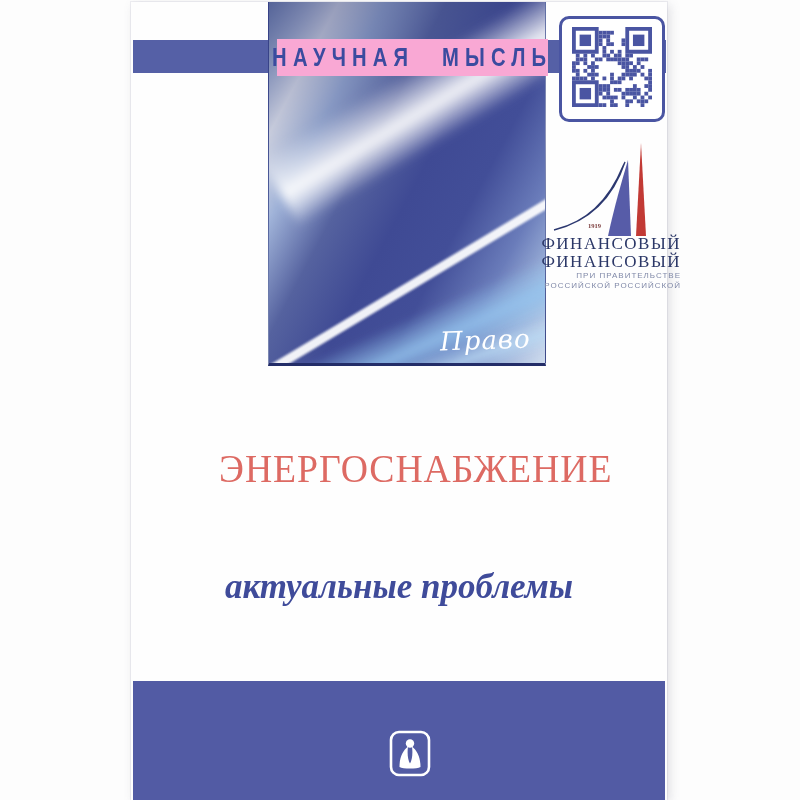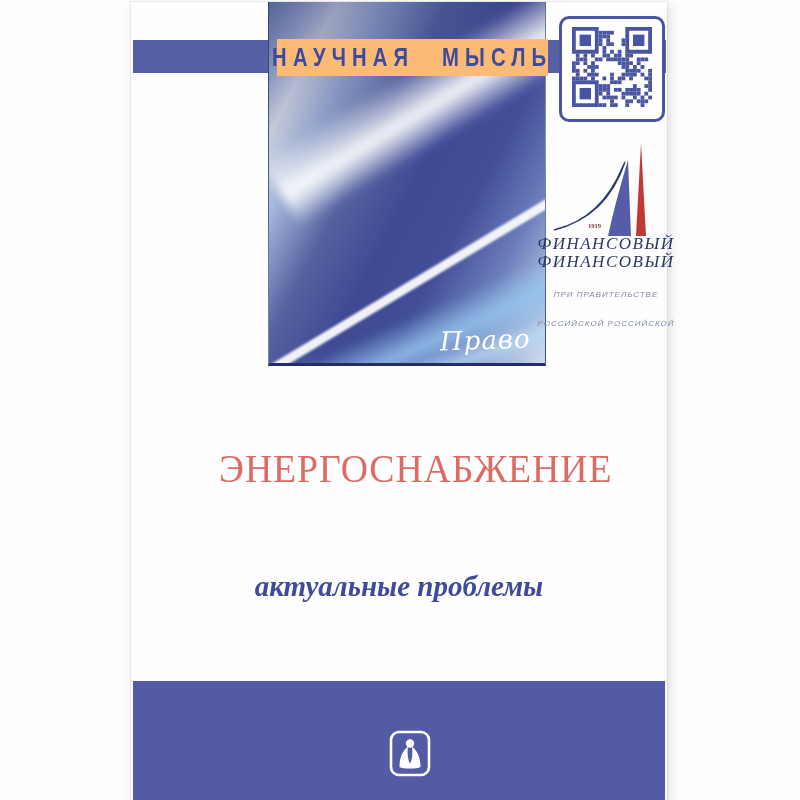--- a/index.html
+++ b/index.html
@@ -30,49 +30,49 @@
            background:linear-gradient(to bottom,rgba(160,200,240,0),rgba(148,196,238,0.85) 50%,rgba(160,200,240,0));
            filter:blur(3px);}
   .streak4{width:460px;height:30px;left:-40px;top:345px;transform:rotate(-18deg);
            background:linear-gradient(to bottom,rgba(190,220,245,0),rgba(185,218,244,0.75) 50%,rgba(190,220,245,0));
            filter:blur(2px);}
   .art-caption{position:absolute;right:14px;bottom:8px;color:#ffffff;
                font-family:"DejaVu Serif", serif;font-style:italic;font-size:26px;
                transform:rotate(-2deg);letter-spacing:1px;}
 
   
-  .series-banner{position:absolute;left:146px;top:37px;width:271px;height:37px;background:#fdba74;
+  .series-banner{position:absolute;left:146px;top:37px;width:271px;height:37px;background:#f9a8d4;
                  display:flex;align-items:center;justify-content:center;}
   .series-banner span{font-family:"Liberation Sans", sans-serif;font-weight:bold;font-size:23px;
                  color:var(--series-blue,#3b4b9f);letter-spacing:7px;word-spacing:18px;
                  transform:scale(0.88,1.12);white-space:nowrap;}
 
   
   .qr-box{position:absolute;left:428px;top:14px;width:100px;height:100px;background:#ffffff;
           border:3px solid var(--qr-blue,#4a55a2);border-radius:10px;
           display:flex;align-items:center;justify-content:center;}
   .qr-box svg{width:80px;height:80px;}
 
   
   .univ-emblem{position:absolute;left:419px;top:138px;width:112px;height:97px;}
-  .univ-text{position:absolute;left:400px;top:233px;width:150px;text-align:center;font-style:italic;}
+  .univ-text{position:absolute;left:400px;top:233px;width:150px;text-align:right;}
   .univ-name{font-family:"Liberation Serif", serif;font-size:17px;color:var(--univ-navy,#2b3767);
              letter-spacing:1.5px;line-height:18px;white-space:nowrap;}
   .univ-sub{font-family:"Liberation Sans", sans-serif;font-size:8px;color:var(--univ-gray,#8089a8);
-            letter-spacing:1px;line-height:9.5px;margin-top:19px;white-space:nowrap;}
+            letter-spacing:1px;line-height:9.5px;margin-top:0;white-space:nowrap;}
   .univ-sub:first-of-type{margin-top:5px;}
 
   
   .title-block{position:absolute;left:17px;top:437px;width:536px;text-align:center;
                color:var(--title-red,#dd6a63);font-weight:normal;}
   .title-line{line-height:58px;font-size:41px;letter-spacing:1px;white-space:nowrap;}
   .title-line span{display:inline-block;transform:scaleX(0.92);}
   .subtitle-block{position:absolute;left:0;top:566px;width:536px;text-align:center;
                   color:var(--subtitle-blue,#3f4b9a);font-style:italic;font-weight:bold;}
-  .subtitle-line{line-height:37px;font-size:29px;white-space:nowrap;}
+  .subtitle-line{line-height:37px;font-size:35px;white-space:nowrap;}
 
   
   .bottom-band{position:absolute;left:2px;top:679px;width:532px;height:119px;
                background:var(--bottom-band,#525ba4);}
   .publisher-logo{position:absolute;left:258px;top:728px;width:42px;height:47px;}
 </style>
 </head>
 <body>
 
 <div class="stage">

